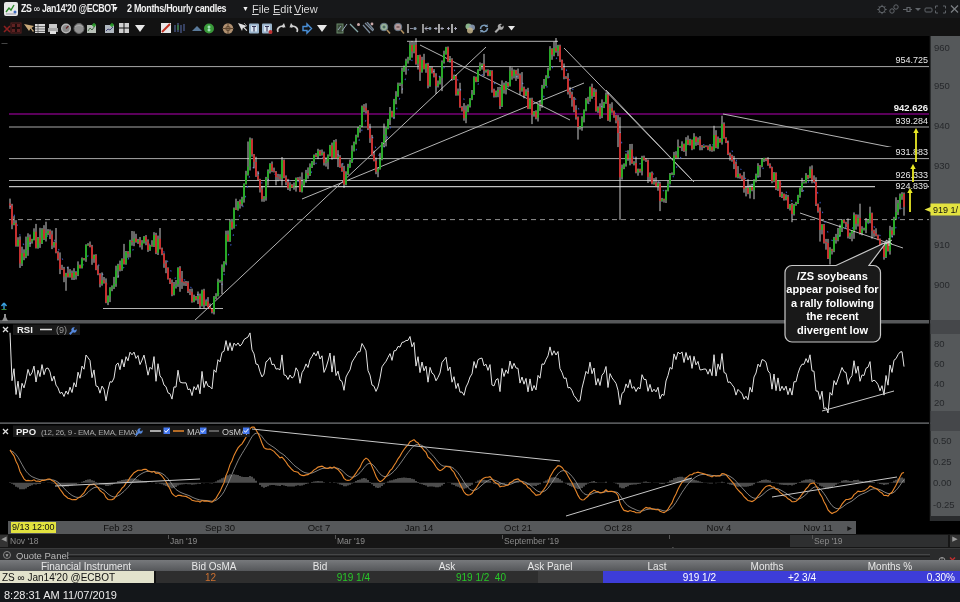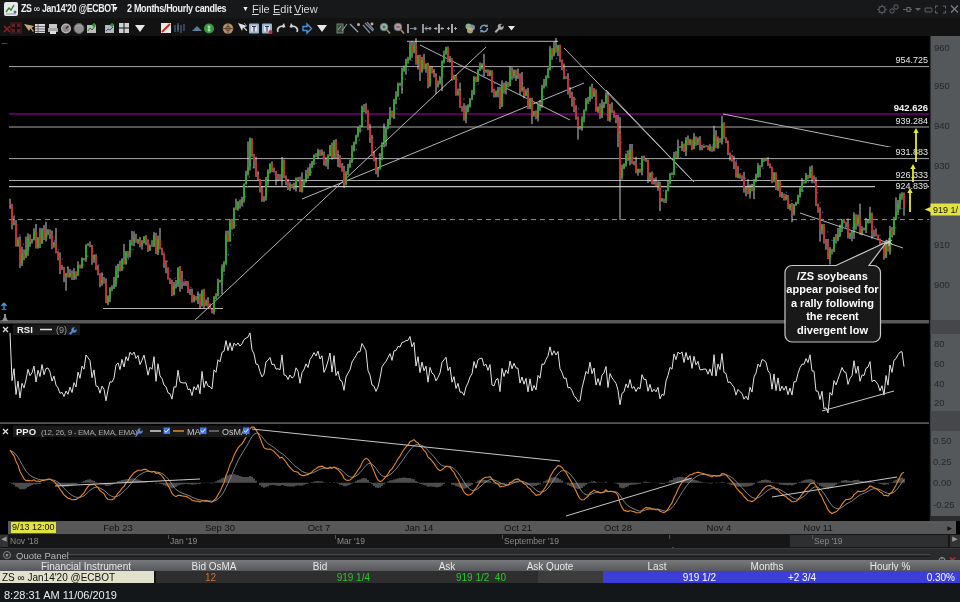--- a/index.html
+++ b/index.html
@@ -282,21 +282,21 @@
     <rect x="243" y="427.5" width="6.5" height="6.5" fill="#4477ee"></rect>
     <path d="M244 430.5l1.5 1.8 3-3.5" stroke="#fff" stroke-width="1" fill="none"></path>
     <path d="M4 310v-7M4 303l-2.5 3M4 303l2.5 3" stroke="#3aa0e0" stroke-width="1.4" fill="none"></path>
     <path d="M1.5 309.5h5" stroke="#3a8a3a"></path>
     <path d="M2 321l3-6 3 6z" fill="#909090"></path>
     <rect x="4" y="314" width="2" height="4" fill="#909090"></rect>
     <path d="M1.5 43.5h6" stroke="#444"></path>
   </svg>
 
 <div style="position:absolute;left:0;top:521px;width:960px;height:13px;background:#000">
-<div style="position:absolute;left:8px;top:0;width:948px;height:13px;background:#56585a;font:9.5px 'Liberation Sans',sans-serif;color:#111">
+<div style="position:absolute;left:8px;top:0;width:848px;height:13px;background:#56585a;font:9.5px 'Liberation Sans',sans-serif;color:#111">
  <span style="position:absolute;left:3px;top:1px;background:#e3e340;padding:0 1px;height:11px;font-size:9px">9/13 12:00</span>
  <span style="position:absolute;left:110px;top:1px;transform:translateX(-50%)">Feb 23</span>
       <span style="position:absolute;left:212px;top:1px;transform:translateX(-50%)">Sep 30</span>
       <span style="position:absolute;left:311px;top:1px;transform:translateX(-50%)">Oct 7</span>
       <span style="position:absolute;left:411px;top:1px;transform:translateX(-50%)">Jan 14</span>
       <span style="position:absolute;left:510px;top:1px;transform:translateX(-50%)">Oct 21</span>
       <span style="position:absolute;left:610px;top:1px;transform:translateX(-50%)">Oct 28</span>
       <span style="position:absolute;left:711px;top:1px;transform:translateX(-50%)">Nov 4</span>
       <span style="position:absolute;left:810px;top:1px;transform:translateX(-50%)">Nov 11</span>
  <span style="position:absolute;right:4px;top:1px">▸</span>
@@ -330,33 +330,33 @@
         <path d="M4 1.5v2M4 5.5v2M1 4.5h2M5 4.5h2" stroke="#999"></path>
         <path d="M12 1.5l5 5M17 1.5l-5 5" stroke="#c03030" stroke-width="1.4"></path>
       </svg></div>
 </div>
 
 <div style="position:absolute;left:0;top:559.5px;width:960px;height:11px;background:linear-gradient(#77797c,#55575a);font:10px 'Liberation Sans',sans-serif;color:#e8e8e8">
  <span style="position:absolute;left:86px;top:1px;transform:translateX(-50%)">Financial Instrument</span>
     <span style="position:absolute;left:214px;top:1px;transform:translateX(-50%)">Bid OsMA</span>
     <span style="position:absolute;left:320px;top:1px;transform:translateX(-50%)">Bid</span>
     <span style="position:absolute;left:447px;top:1px;transform:translateX(-50%)">Ask</span>
-    <span style="position:absolute;left:550px;top:1px;transform:translateX(-50%)">Ask Quote</span>
+    <span style="position:absolute;left:550px;top:1px;transform:translateX(-50%)">Ask Panel</span>
     <span style="position:absolute;left:657px;top:1px;transform:translateX(-50%)">Last</span>
     <span style="position:absolute;left:767px;top:1px;transform:translateX(-50%)">Months</span>
-    <span style="position:absolute;left:890px;top:1px;transform:translateX(-50%)">Hourly %</span>
+    <span style="position:absolute;left:890px;top:1px;transform:translateX(-50%)">Months %</span>
 </div>
 
 <div style="position:absolute;left:0;top:570.5px;width:960px;height:12.5px;background:#2e2e2e;font:10px 'Liberation Sans',sans-serif">
  <div style="position:absolute;left:0;top:0;width:156px;height:12.5px;background:#e2e2cc;color:#111;border-right:2px solid #111">
       <span style="position:absolute;left:2px;top:1px">ZS ∞ Jan14'20 @ECBOT</span>
     </div>
  <div style="position:absolute;left:538px;top:0;width:65px;height:12.5px;background:#3c3c3c"></div>
  <div style="position:absolute;left:603px;top:0;width:357px;height:12.5px;background:#3d3dd8"></div>
  <span style="position:absolute;left:216px;top:1px;transform:translateX(-100%);color:#cc7030">12</span>
  <span style="position:absolute;left:370px;top:1px;transform:translateX(-100%);color:#28c828">919 1/4</span>
  <span style="position:absolute;left:506px;top:1px;transform:translateX(-100%);color:#28c828">919 1/2&nbsp; 40</span>
  <span style="position:absolute;left:716px;top:1px;transform:translateX(-100%);color:#fff">919 1/2</span>
  <span style="position:absolute;left:816px;top:1px;transform:translateX(-100%);color:#fff">+2 3/4</span>
  <span style="position:absolute;left:955px;top:1px;transform:translateX(-100%);color:#fff">0.30%</span>
 </div>
 <div style="position:absolute;left:0;top:583px;width:960px;height:19px;background:#14171a">
-<span style="position:absolute;left:4px;top:6px;font:11px 'Liberation Sans',sans-serif;color:#ececec">8:28:31 AM 11/06/2019</span>
+<span style="position:absolute;left:4px;top:6px;font:11px 'Liberation Sans',sans-serif;color:#ececec">8:28:31 AM 11/07/2019</span>
   </div>
 </body></html>

